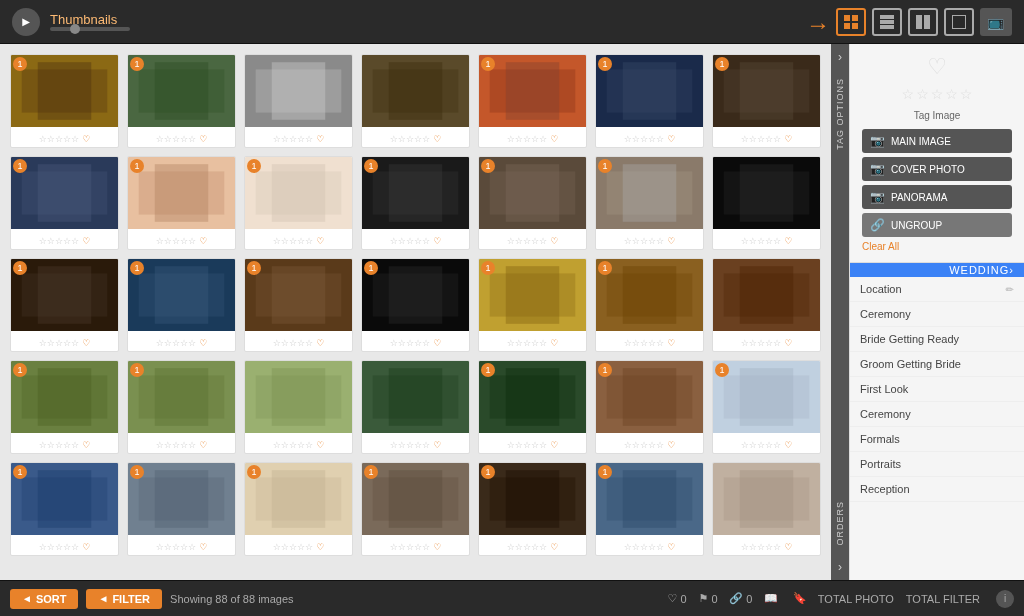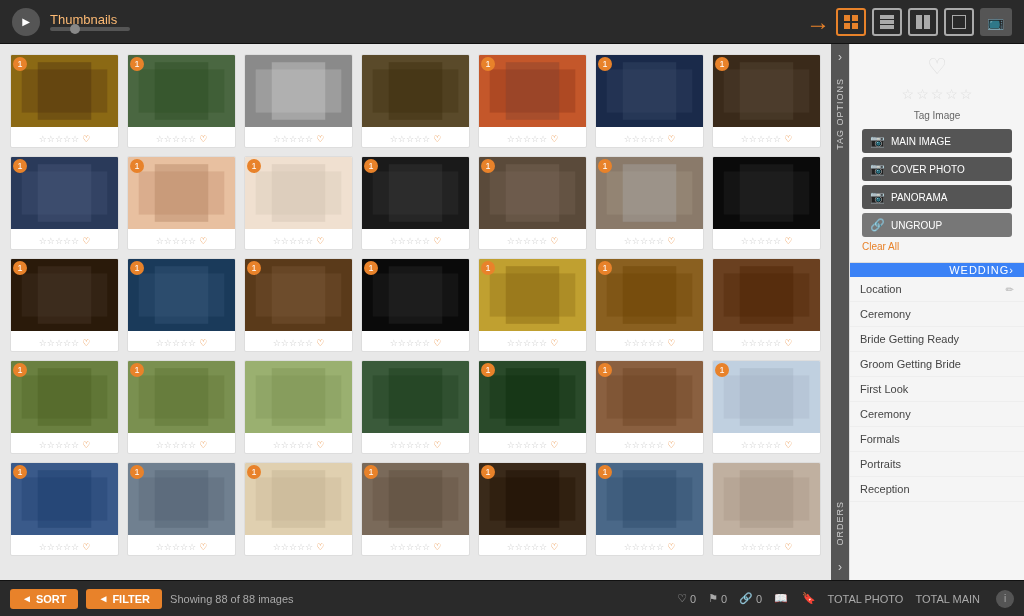--- a/index.html
+++ b/index.html
@@ -562,17 +562,17 @@
     <div class="footer-icon-item">
       <span>🔖</span>
       <span></span>
     </div>
   </div>
   <div class="footer-total">
     <span>TOTAL PHOTO</span>
     <strong></strong>
   </div>
   <div class="footer-total">
-    <span>TOTAL MAIN</span>
+    <span>TOTAL FILTER</span>
     <strong></strong>
   </div>
   <div class="info-circle">i</div>
 </div>
 
 </body></html>

